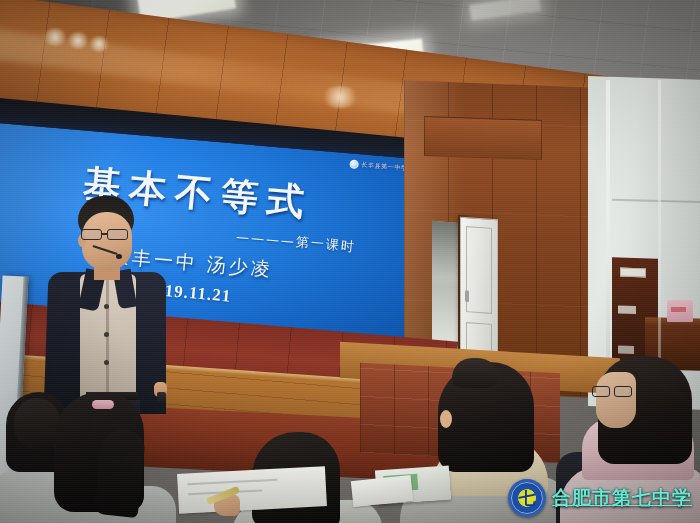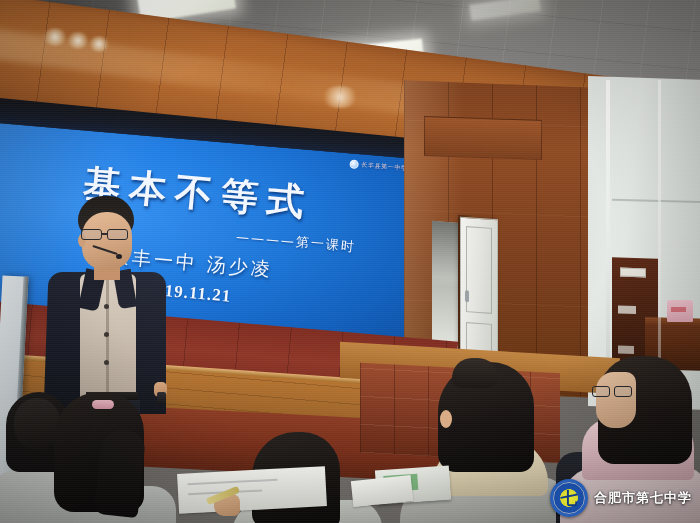--- a/index.html
+++ b/index.html
@@ -569,26 +569,27 @@
     content:""; position:absolute; inset:3px; border-radius:50%;
     border:1.5px solid rgba(255,255,255,.55);
   }
   .wm-emblem-glyph {
     position:relative; z-index:2;
     font-size:17px; font-weight:bold; color:#123c86;
     font-family:"DejaVu Sans", sans-serif;
     line-height:1;
   }
   .wm-text {
-    font-size:13px; font-weight:bold;
-    color:#ffffff;
+    font-size:19px; font-weight:bold;
+    color:#5eead4;
     letter-spacing:1px;
     font-family:"DejaVu Sans", sans-serif;
     text-shadow:0 1px 3px rgba(0,0,0,.75), 0 0 2px rgba(0,0,0,.6);
     white-space:nowrap;
+    text-decoration:underline;
   }
 </style>
 </head>
 <body>
 
 <div id="scene">
 
   <div class="ceiling">
     <div class="ceiling-grid"></div>
     <div class="ceiling-shade"></div>

